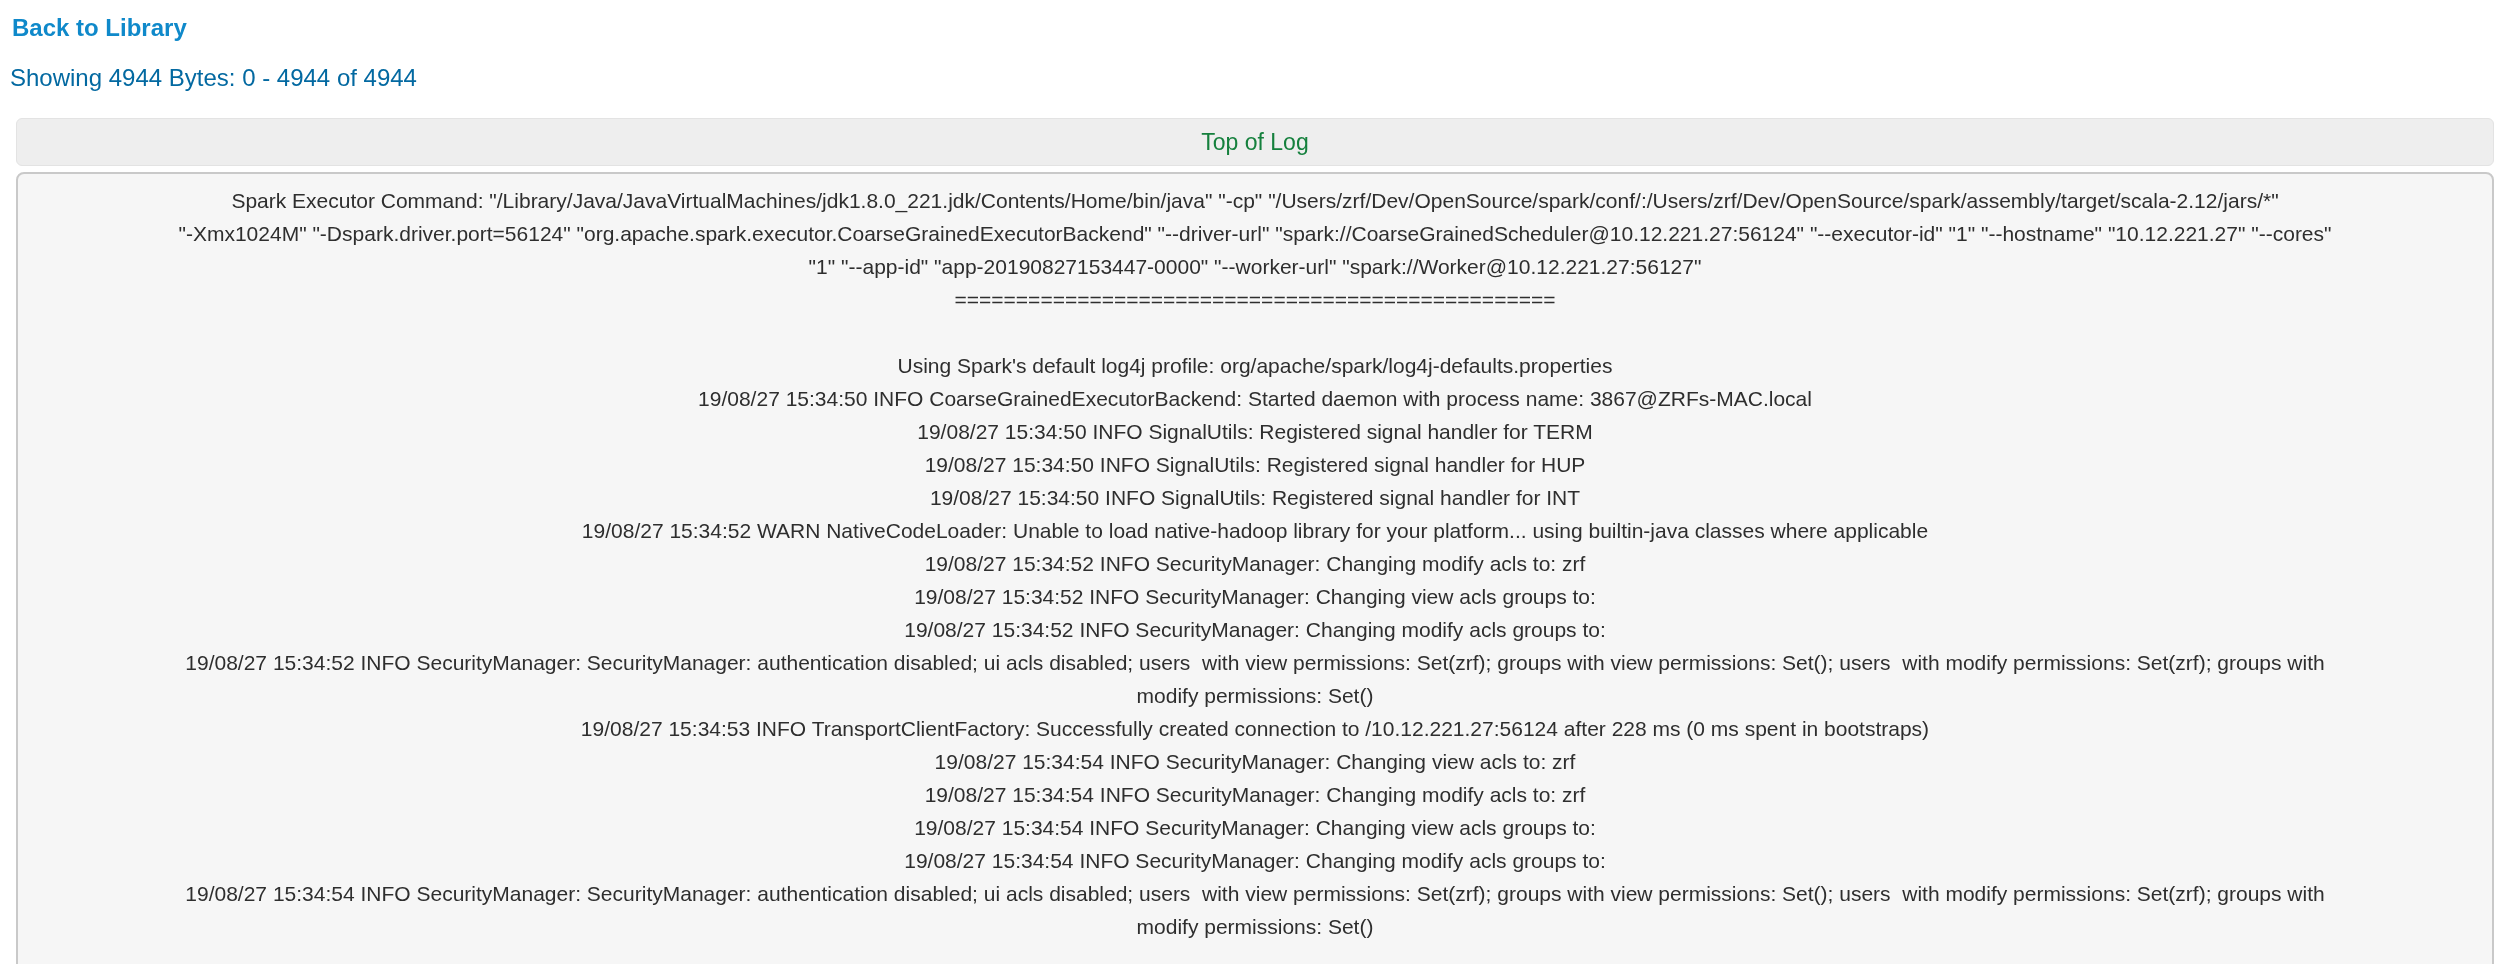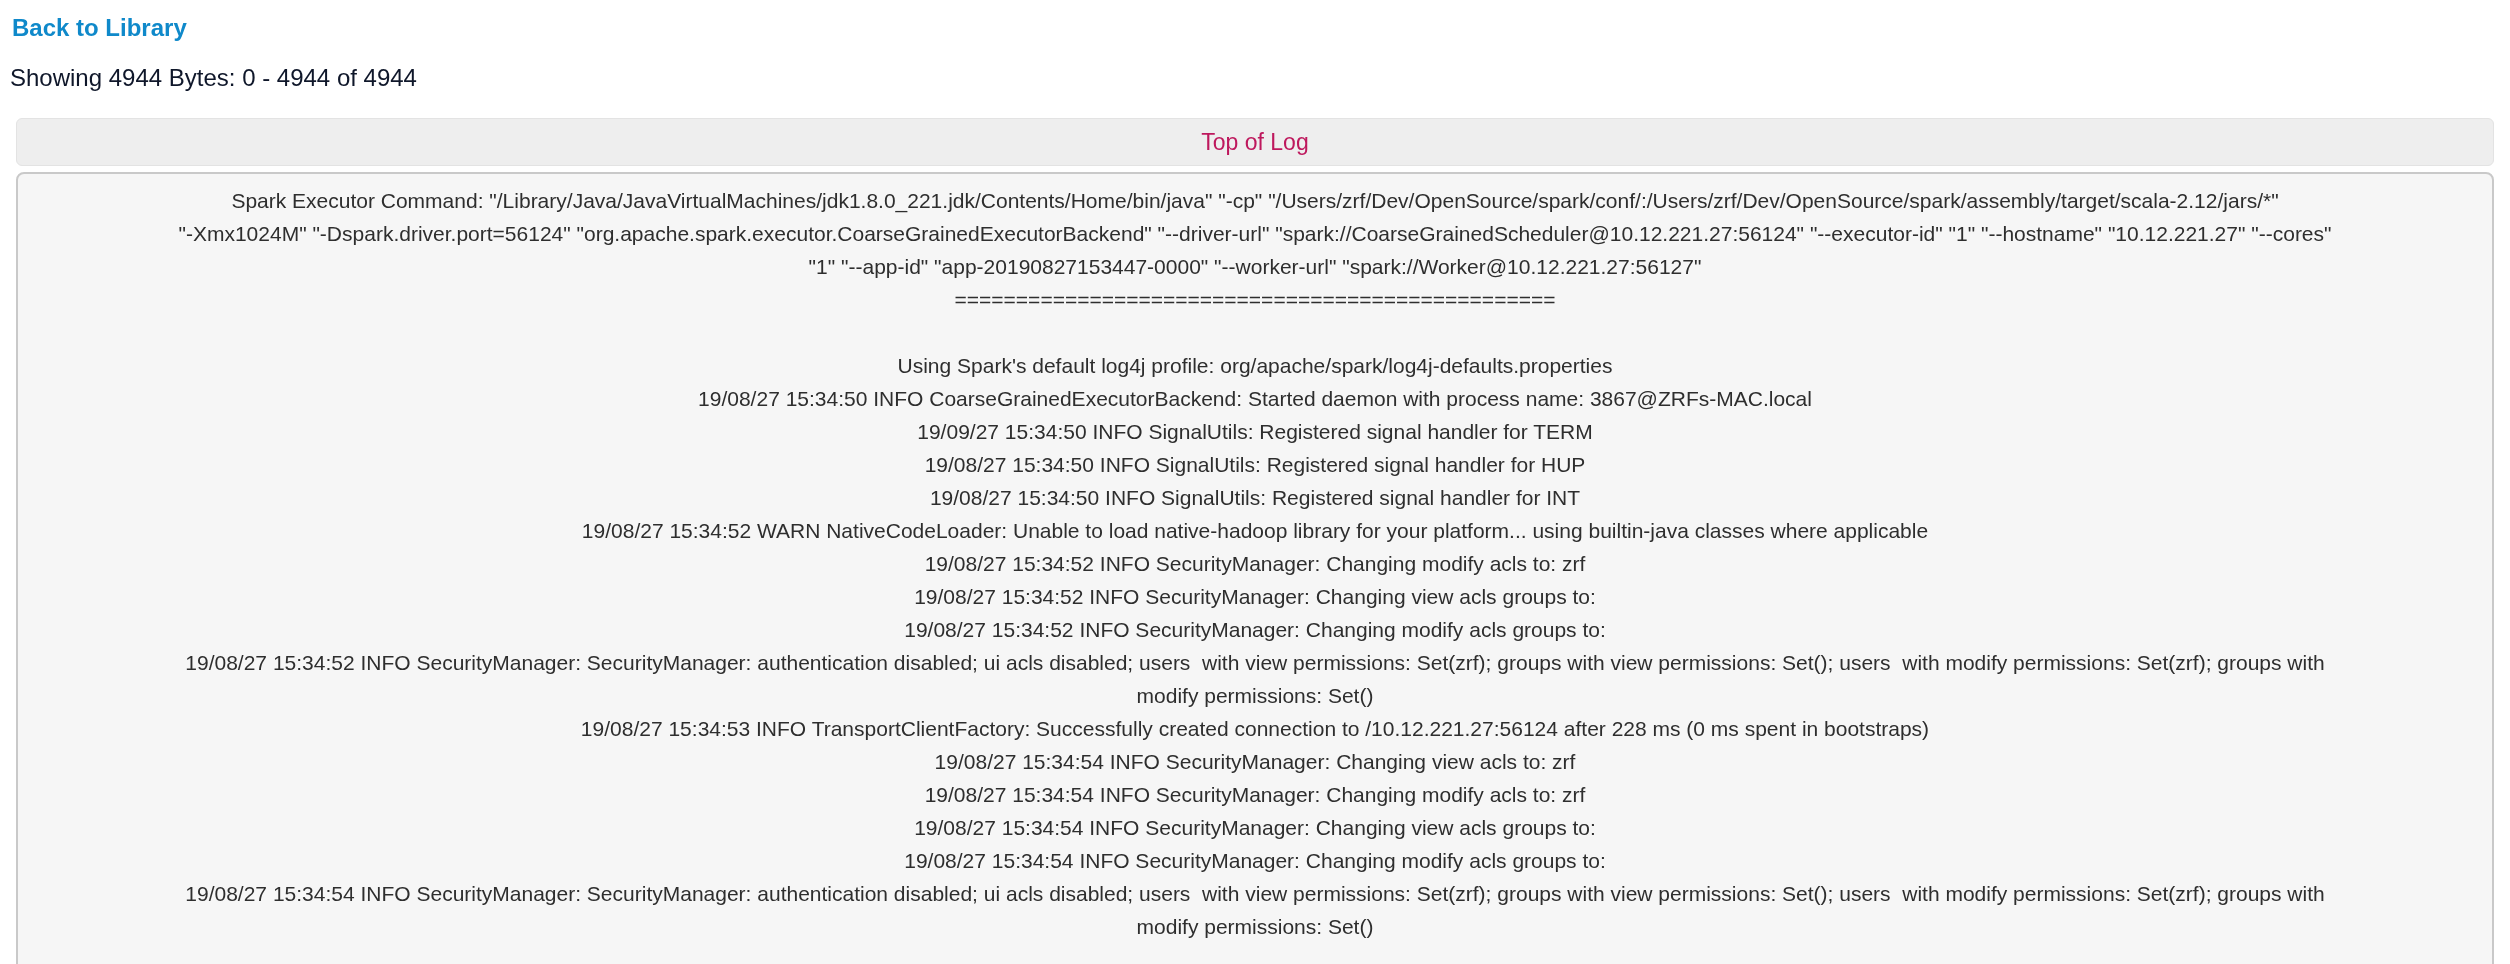--- a/index.html
+++ b/index.html
@@ -18,36 +18,36 @@
     margin: 6px 0 0 2px;
     color: #0f89ca;
     font-weight: bold;
     font-size: 24px;
     line-height: 28px;
     text-decoration: none;
     cursor: pointer;
   }
   .byte-range {
     margin: 22px 0 0 0;
-    color: #0f172a;
+    color: #0369a1;
     font-size: 24px;
     line-height: 28px;
   }
   .log-btn {
     display: block;
     box-sizing: border-box;
     width: calc(100% - 12px);
     margin: 26px 6px 0 6px;
     height: 48px;
     line-height: 46px;
     text-align: center;
     background: #eeeeee;
     border: 1px solid #e3e3e3;
     border-radius: 6px;
-    color: #be185d;
+    color: #15803d;
     font-size: 23px;
     font-family: "Liberation Sans", sans-serif;
     cursor: pointer;
     padding: 0;
   }
   .log-panel {
     box-sizing: border-box;
     margin: 6px 6px 0 6px;
     background: #f6f6f6;
     border: 2px solid #c9c9c9;
@@ -77,21 +77,21 @@
   <button class="log-btn">Top of Log</button>
 
   <div class="log-panel">
     <div class="log-line">Spark Executor Command: "/Library/Java/JavaVirtualMachines/jdk1.8.0_221.jdk/Contents/Home/bin/java" "-cp" "/Users/zrf/Dev/OpenSource/spark/conf/:/Users/zrf/Dev/OpenSource/spark/assembly/target/scala-2.12/jars/*"
 "-Xmx1024M" "-Dspark.driver.port=56124" "org.apache.spark.executor.CoarseGrainedExecutorBackend" "--driver-url" "spark://CoarseGrainedScheduler@10.12.221.27:56124" "--executor-id" "1" "--hostname" "10.12.221.27" "--cores"
 "1" "--app-id" "app-20190827153447-0000" "--worker-url" "spark://Worker@10.12.221.27:56127"</div>
     <div class="log-line">=================================================</div>
     <div class="log-line"></div>
     <div class="log-line">Using Spark's default log4j profile: org/apache/spark/log4j-defaults.properties</div>
     <div class="log-line">19/08/27 15:34:50 INFO CoarseGrainedExecutorBackend: Started daemon with process name: 3867@ZRFs-MAC.local</div>
-    <div class="log-line">19/09/27 15:34:50 INFO SignalUtils: Registered signal handler for TERM</div>
+    <div class="log-line">19/08/27 15:34:50 INFO SignalUtils: Registered signal handler for TERM</div>
     <div class="log-line">19/08/27 15:34:50 INFO SignalUtils: Registered signal handler for HUP</div>
     <div class="log-line">19/08/27 15:34:50 INFO SignalUtils: Registered signal handler for INT</div>
     <div class="log-line">19/08/27 15:34:52 WARN NativeCodeLoader: Unable to load native-hadoop library for your platform... using builtin-java classes where applicable</div>
     <div class="log-line">19/08/27 15:34:52 INFO SecurityManager: Changing modify acls to: zrf</div>
     <div class="log-line">19/08/27 15:34:52 INFO SecurityManager: Changing view acls groups to:</div>
     <div class="log-line">19/08/27 15:34:52 INFO SecurityManager: Changing modify acls groups to:</div>
     <div class="log-line">19/08/27 15:34:52 INFO SecurityManager: SecurityManager: authentication disabled; ui acls disabled; users  with view permissions: Set(zrf); groups with view permissions: Set(); users  with modify permissions: Set(zrf); groups with
 modify permissions: Set()</div>
     <div class="log-line">19/08/27 15:34:53 INFO TransportClientFactory: Successfully created connection to /10.12.221.27:56124 after 228 ms (0 ms spent in bootstraps)</div>
     <div class="log-line">19/08/27 15:34:54 INFO SecurityManager: Changing view acls to: zrf</div>

